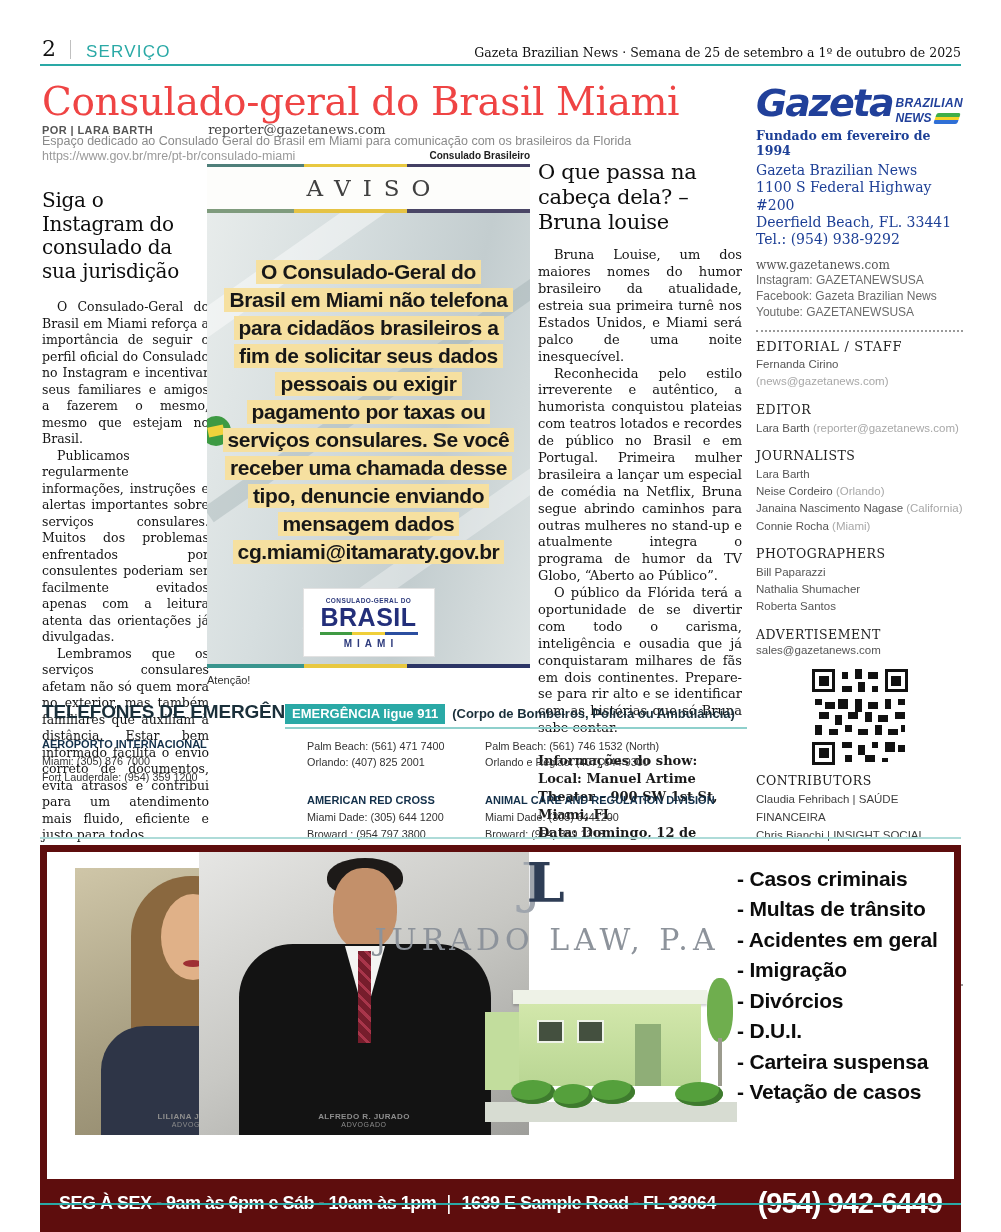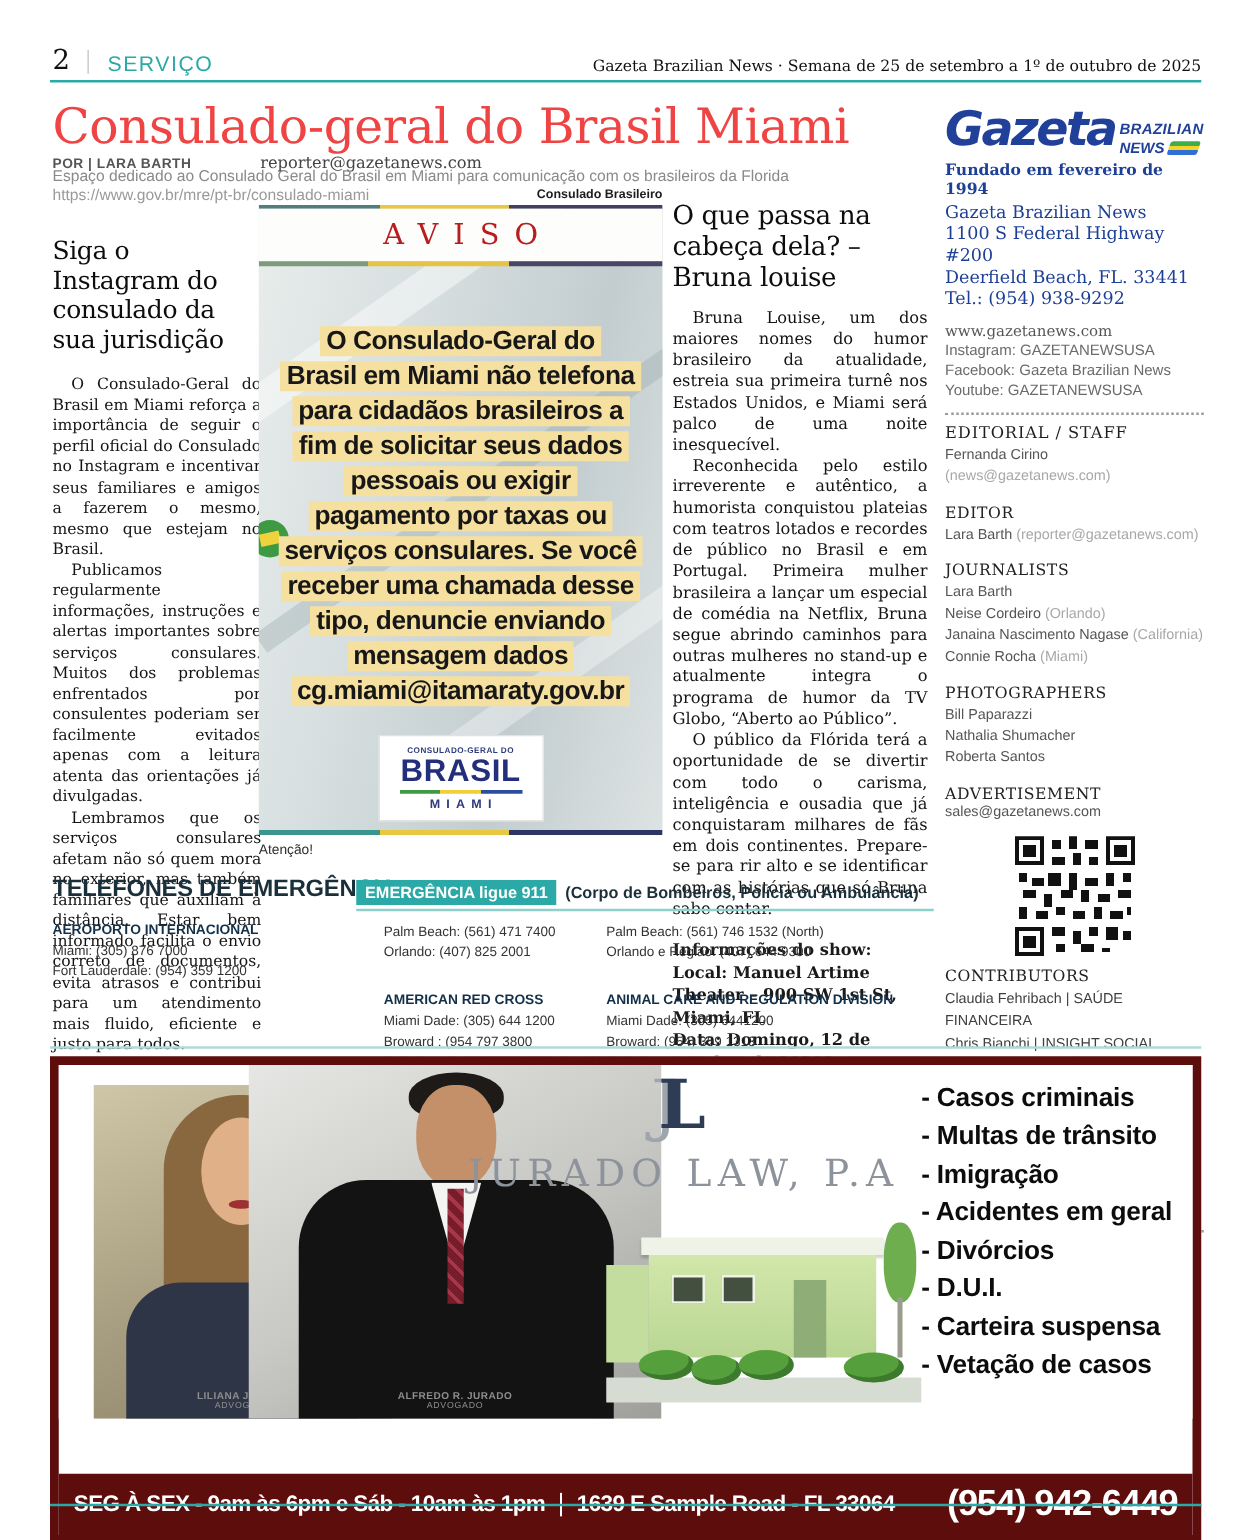--- a/index.html
+++ b/index.html
@@ -32,21 +32,21 @@
   #aviso-figure { left:207px; top:164px; width:323px; height:504px; overflow:hidden;
     background:linear-gradient(103deg,#e9edec 0%,#d6dedf 35%,#c3cdcf 68%,#dde3e3 100%); }
   .beam1 { position:absolute; left:-60px; top:40px; width:420px; height:26px; background:rgba(255,255,255,.45); transform:rotate(-35deg); }
   .beam2 { position:absolute; left:-40px; top:210px; width:460px; height:18px; background:rgba(150,165,168,.35); transform:rotate(-35deg); }
   .beam3 { position:absolute; left:60px; top:330px; width:460px; height:22px; background:rgba(255,255,255,.35); transform:rotate(-35deg); }
   .flag-hint { position:absolute; left:-6px; top:252px; width:30px; height:30px; background:#3d9a43; border-radius:50%; }
   .flag-hint::after { content:""; position:absolute; left:7px; top:10px; width:16px; height:10px; background:#efd23c; transform:rotate(-12deg); }
   .aviso-topline { position:absolute; left:0; top:0; width:100%; height:3px;
     background:linear-gradient(90deg,#4f7f7a 0 30%,#e8c840 30% 62%,#433f63 62% 100%); }
   .aviso-band { position:absolute; left:0; top:3px; width:100%; height:42px; background:#fdfdfb; text-align:center; }
-  .aviso-band span { font:400 23px/42px "DejaVu Serif", serif; color:#b91c1c; letter-spacing:12px; padding-left:12px; }
+  .aviso-band span { font:400 23px/42px "DejaVu Serif", serif; color:#404040; letter-spacing:12px; padding-left:12px; }
   .aviso-midline { position:absolute; left:0; top:45px; width:100%; height:4px;
     background:linear-gradient(90deg,#7f9b7d 0 27%,#e5c345 27% 62%,#4a4666 62% 100%); }
   .notice-lines { position:absolute; left:0; top:96px; width:100%; text-align:center; }
   .notice-lines > div { line-height:28px; }
   .notice-lines span { display:inline-block; background:#f6e0a0; padding:0 5px; font:700 21px "Liberation Sans", sans-serif; color:#171717; letter-spacing:-0.4px; }
   .consulado-logo { position:absolute; left:50%; transform:translateX(-50%); top:424px; width:132px; background:#ffffff; border:1px solid #e2e2e2; text-align:center; padding:8px 6px 7px; }
   .cl-top  { font:700 6.5px "Liberation Sans", sans-serif; color:#2d3a7c; letter-spacing:.4px; }
   .cl-name { font:800 25px/1.05 "Liberation Sans", sans-serif; color:#232f7a; letter-spacing:.5px; }
   .cl-line { height:3px; margin:2px 10px 3px; background:linear-gradient(90deg,#3f9a43 0 33%,#f0cf3a 33% 66%,#2b4ea0 66% 100%); }
   .cl-city { font:700 10px "Liberation Sans", sans-serif; color:#2d3a7c; letter-spacing:5px; padding-left:5px; }
@@ -424,22 +424,22 @@
         <div class="walkway"></div>
         <div class="bush b1"></div>
         <div class="bush b2"></div>
         <div class="bush b3"></div>
         <div class="bush b4"></div>
       </div>
 
       <div class="services">
         <div class="service">- Casos criminais</div>
         <div class="service">- Multas de trânsito</div>
+        <div class="service">- Acidentes em geral</div>
         <div class="service">- Imigração</div>
-        <div class="service">- Acidentes em geral</div>
         <div class="service">- Divórcios</div>
         <div class="service">- D.U.I.</div>
         <div class="service">- Carteira suspensa</div>
         <div class="service">- Vetação de casos</div>
       </div>
     </div>
     <div class="ad-footer">
       <span class="f-hours">SEG À SEX - 9am às 6pm e Sáb - 10am às 1pm</span>
       <span class="f-sep">|</span>
       <span class="f-addr">1639 E Sample Road - FL 33064</span>

